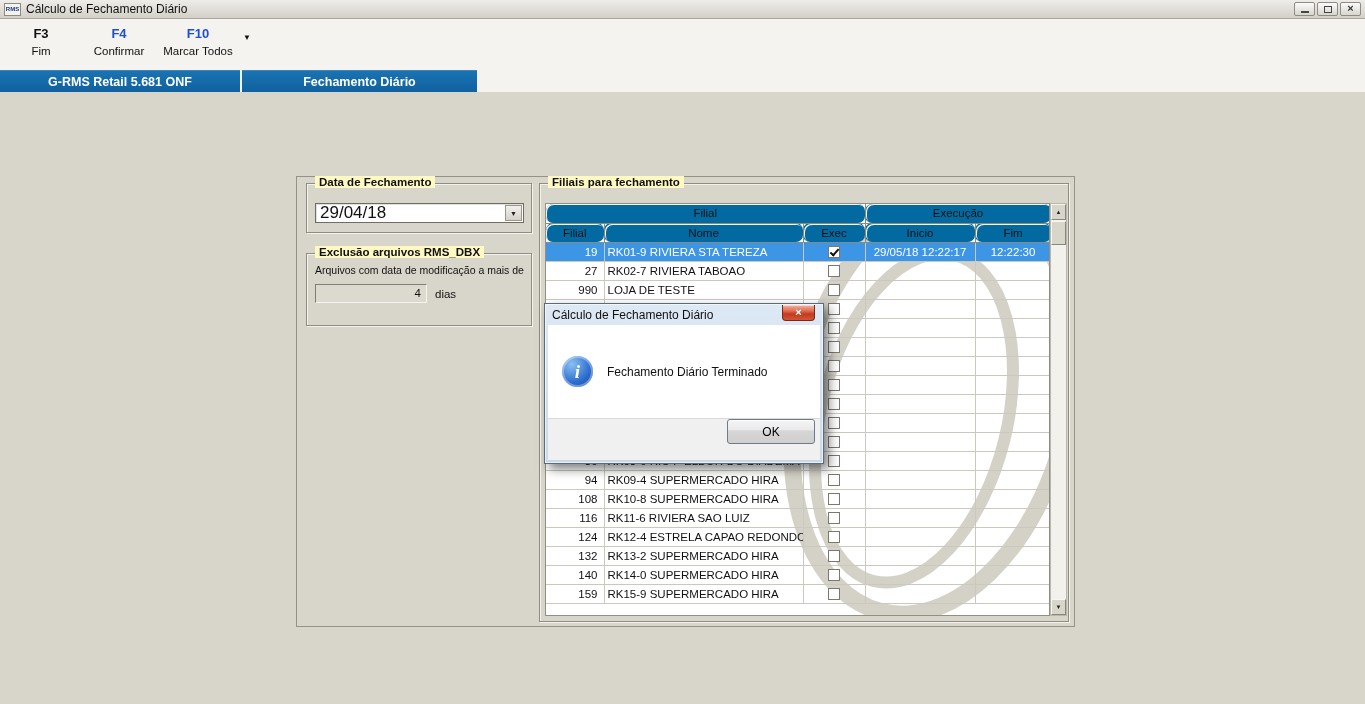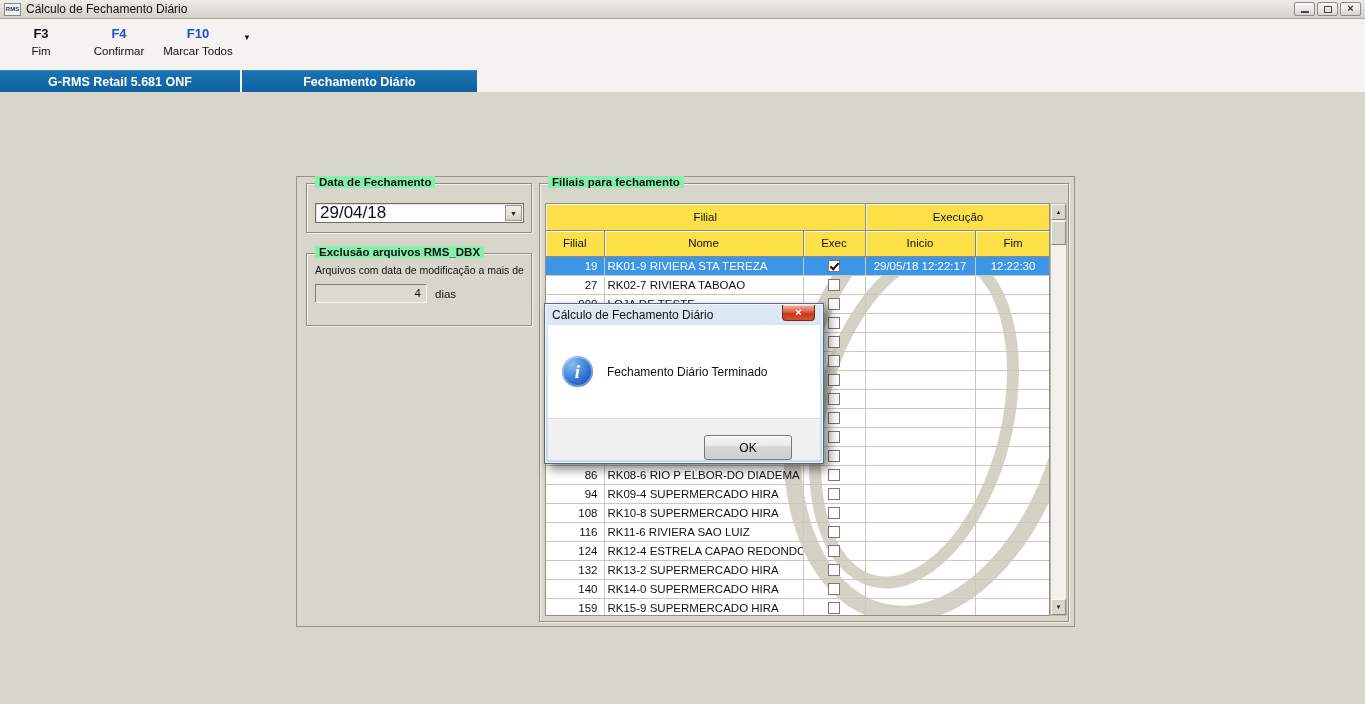--- a/index.html
+++ b/index.html
@@ -61,21 +61,21 @@
     position:absolute; left:296px; top:176px; width:779px; height:451px;
     border:1px solid #96928a; background:#d8d5ca;
   }
   .groupbox{
     position:absolute;
     border:1px solid #908c82;
     box-shadow:inset 1px 1px 0 #f3f2ee, 1px 1px 0 #f3f2ee;
   }
   .gb-label{
     position:absolute; top:-8px; left:8px; padding:0 4px;
-    background:#86efac; font-size:11.5px; font-weight:bold; white-space:nowrap;
+    background:#fef9c3; font-size:11.5px; font-weight:bold; white-space:nowrap;
   }
   .gb-data{ left:9px; top:6px; width:226px; height:50px; }
   .combo{
     position:absolute; left:8px; top:19px; width:209px; height:20px;
     background:#fff; border:1px solid #6f6c64;
     box-shadow:inset 1px 1px 0 rgba(0,0,0,0.12);
   }
   .combo-value{ font-size:17px; line-height:18px; padding-left:4px; }
   .combo-btn{
     position:absolute; right:1px; top:1px; width:17px; height:16px;
@@ -98,23 +98,23 @@
   .grid-wrap{
     position:absolute; left:5px; top:19px; width:505px; height:413px;
     background:#fff; border:1px solid #918e84; overflow:hidden;
   }
   .watermark{ position:absolute; left:0; top:0; z-index:0; pointer-events:none; }
   table.grid{
     position:relative; z-index:1;
     border-collapse:collapse; table-layout:fixed; width:505px;
   }
   .grid th{
-    height:26px; background:#fde047; font-weight:400; font-size:11.5px;
+    height:19px; background:#0369a1; font-weight:400; font-size:11.5px;
     border-right:1px solid #8c897f; border-bottom:1px solid #8c897f;
-    box-shadow:inset 1px 1px 0 #f7f6f2; text-align:center; overflow:hidden;
+    box-shadow:inset 1px 1px 0 #f7f6f2; text-align:center; overflow:hidden;border-radius:7px;
   }
   .grid td{
     height:19px; font-size:11.5px; padding:0 3px;
     border-right:1px solid #cbc8bf; border-bottom:1px solid #cbc8bf;
     white-space:nowrap; overflow:hidden; background:transparent;
   }
   .c-filial{ text-align:right; padding-right:6px !important; }
   .c-nome{ text-align:left; }
   .c-exec{ text-align:center; }
   .c-inicio,.c-fim{ text-align:center; }
@@ -169,21 +169,21 @@
     background:radial-gradient(circle at 32% 26%, #8cc0f2, #2d6fd0 58%, #16439e);
     color:#fff; font-family:"Liberation Serif","DejaVu Serif",serif;
     font-style:italic; font-weight:bold; font-size:19px;
     display:grid; place-items:center;
     box-shadow:inset 0 0 0 2px rgba(255,255,255,0.35);
   }
   .dlg-msg{ font-size:12px; }
   .dlg-footer{
     position:absolute; left:3px; right:3px; top:114px; bottom:3px;
     background:#f0f0f0; border-top:1px solid #dadada;
-    display:flex; align-items:flex-end; justify-content:flex-end; padding-right:28px;
+    display:flex; align-items:flex-start; justify-content:flex-end; padding-right:5px;
   }
   .ok-btn{
     width:88px; height:25px; font-size:12px; font-family:inherit;
     background:linear-gradient(#f5f5f5,#e9e9e9 45%,#d6d6d6 46%,#cfcfcf);
     border:1px solid #6e7a84; border-radius:3px;
     box-shadow:inset 0 1px 0 #fff;
   }
 </style>
 </head>
 <body>

